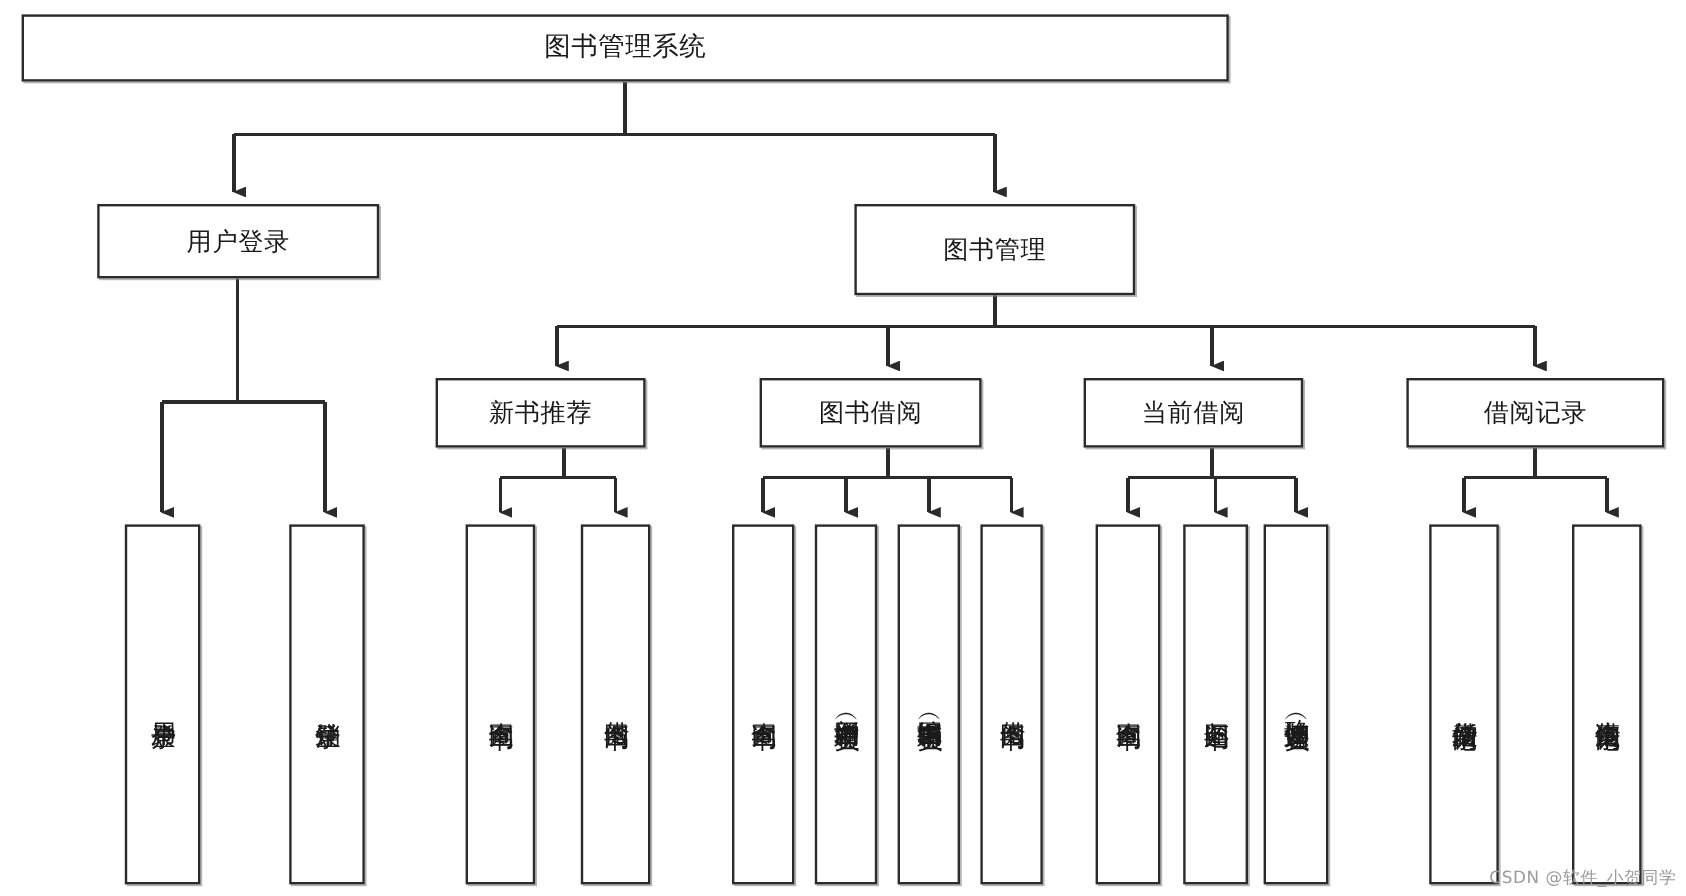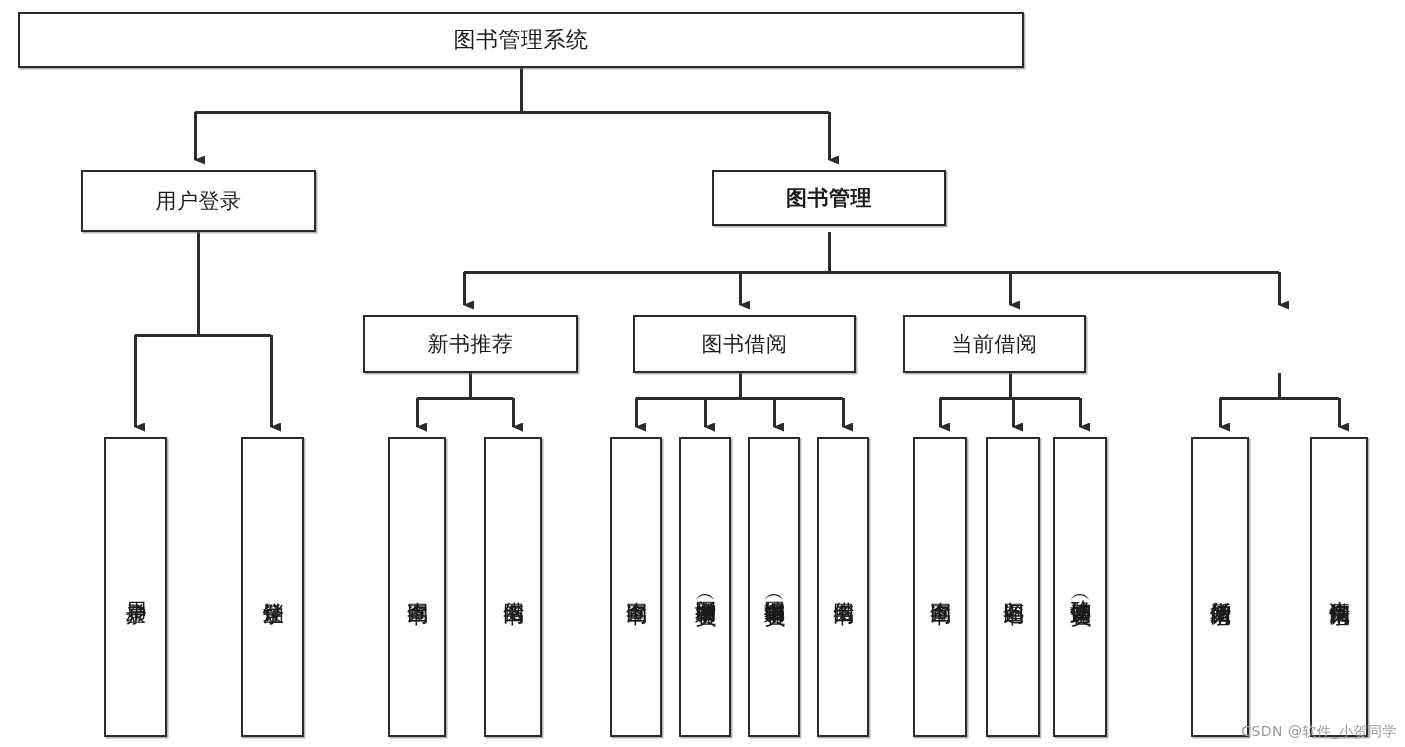--- a/index.html
+++ b/index.html
@@ -124,32 +124,35 @@
     </g>
   </svg>
 
   <div class="node level-0" style="left:18px; top:12px; width:1006px; height:56px;">
     <span class="node-label">图书管理系统</span>
   </div>
 
   <div class="node level-1" style="left:81px; top:170px; width:235px; height:62px;">
     <span class="node-label">用户登录</span>
   </div>
-  <div class="node level-1" style="left:712px; top:170px; width:234px; height:56px;font-weight:bold;">
+  <div class="node level-1" style="left:712px; top:170px; width:234px; height:76px;">
     <span class="node-label">图书管理</span>
   </div>
 
-  <div class="node level-2" style="left:363px; top:315px; width:215px; height:58px;">
+  <div class="node level-2" style="left:363px; top:315px; width:175px; height:58px;">
     <span class="node-label">新书推荐</span>
   </div>
-  <div class="node level-2" style="left:633px; top:315px; width:223px; height:58px;">
+  <div class="node level-2" style="left:633px; top:315px; width:185px; height:58px;">
     <span class="node-label">图书借阅</span>
   </div>
   <div class="node level-2" style="left:903px; top:315px; width:183px; height:58px;">
     <span class="node-label">当前借阅</span>
+  </div>
+  <div class="node level-2" style="left:1172px; top:315px; width:215px; height:58px;">
+    <span class="node-label">借阅记录</span>
   </div>
 
   <div class="node vertical" style="left:104px; top:437px; width:63px; height:300px;">
     <span class="node-label">用户登录</span>
   </div>
   <div class="node vertical" style="left:241px; top:437px; width:63px; height:300px;">
     <span class="node-label">注销登录</span>
   </div>
   <div class="node vertical" style="left:388px; top:437px; width:58px; height:300px;">
     <span class="node-label">查询图书</span>

